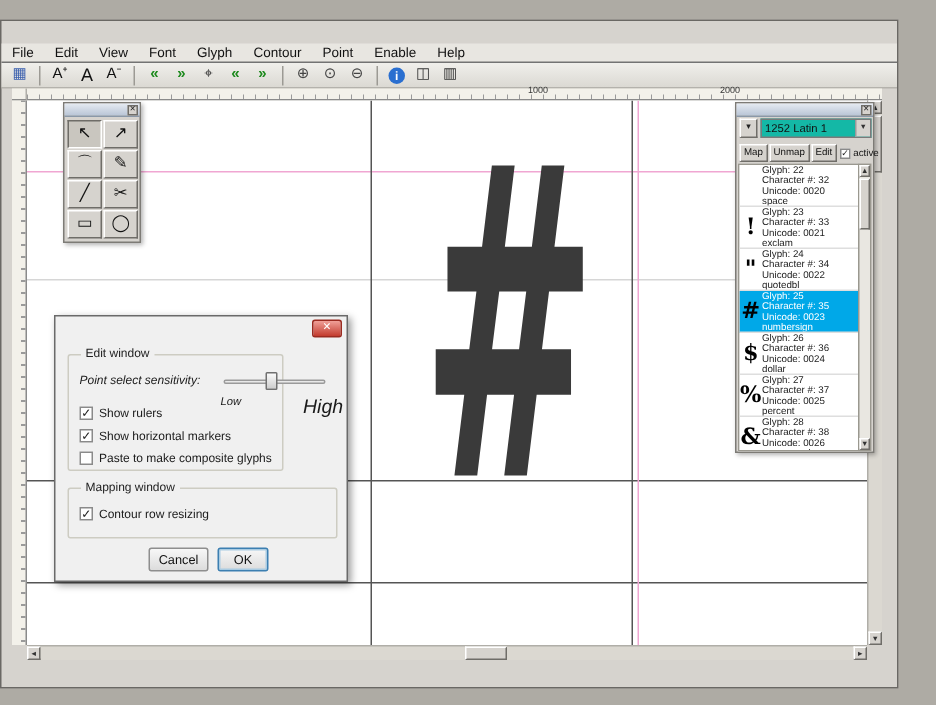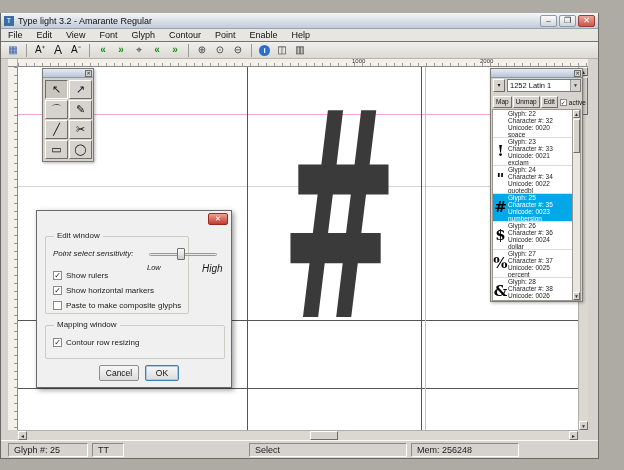--- a/index.html
+++ b/index.html
@@ -71,21 +71,21 @@
   .cbbox { width:9px; height:9px; background:#fff; border:1px solid #8a8a8a; font-size:8px; line-height:8px; text-align:center; color:#222; flex:0 0 auto; }
   .sl-track { position:absolute; height:3px; background:#e9e9e9; border:1px solid #9a9a9a; border-radius:2px; }
   .sl-thumb { position:absolute; width:8px; height:12px; background:linear-gradient(#fafafa,#cdcdcd); border:1px solid #707070; border-radius:1px; }
   .pbtn { position:absolute; height:16px; background:linear-gradient(#f7f7f7,#dcdcdc); border:1px solid #8e8e8e; border-radius:2px; font-size:8.5px; text-align:center; line-height:14px; color:#111; }
   .pbtn.focus { border-color:#3c7fb1; box-shadow:inset 0 0 0 1px #a9cbe2; }
 
   
   #gpal { position:absolute; left:490px; top:68px; width:93px; height:234px; background:#d6d3ce; border:1px solid #7d7b76; box-shadow:1px 1px 3px rgba(0,0,0,.3); z-index:5; }
   #gpal .hdr { position:absolute; left:0; top:9px; width:100%; height:16px; }
   .menubtn { position:absolute; left:2px; top:1px; width:12px; height:13px; background:#d6d3ce; border:1px solid; border-color:#fff #6f6d68 #6f6d68 #fff; font-size:6px; line-height:11px; text-align:center; color:#222; }
-  .combo { position:absolute; left:16px; top:1px; width:74px; height:13px; background:#ffffff; border:1px solid #7a7a7a; font-size:7.5px; display:flex; align-items:center; padding-left:2px; color:#111;gap:17px; }
+  .combo { position:absolute; left:16px; top:1px; width:74px; height:13px; background:#14b8a6; border:1px solid #7a7a7a; font-size:7.5px; display:flex; align-items:center; padding-left:2px; color:#111;gap:17px; }
   .combo-arrow { margin-left:auto; width:10px; height:100%; background:#d6d3ce; border-left:1px solid #9a9a9a; font-size:5px; text-align:center; line-height:11px; color:#333; }
   #gbtns { position:absolute; left:0; top:26px; width:100%; height:14px; display:flex; align-items:center; gap:1px; padding:0 2px; }
   .tinybtn { font-size:6.5px; height:12px; line-height:10px; padding:0 2px; background:#d6d3ce; border:1px solid; border-color:#fff #6f6d68 #6f6d68 #fff; color:#111; }
   .acb { display:flex; align-items:center; gap:2px; font-size:6.5px; color:#111; margin-left:1px; }
   .acbbox { width:7px; height:7px; background:#fff; border:1px solid #8a8a8a; font-size:6px; line-height:6px; text-align:center; color:#222; }
   #glist { position:absolute; left:1px; top:40px; width:81px; height:192px; background:#fff; border:1px solid #9a988f; overflow:hidden; }
   .grow { display:flex; height:28px; border-bottom:1px solid #dedede; background:#fff; }
   .grow.sel { background:#00a8e8; }
   .gchar { width:15px; font-family:"DejaVu Serif", serif; font-weight:bold; font-size:15px; line-height:26px; text-align:center; color:#000; flex:0 0 auto; }
   .ginfo { flex:1; font-size:6.5px; line-height:6.9px; padding-top:1px; color:#222; overflow:hidden; }
@@ -94,29 +94,20 @@
   #gscroll { position:absolute; right:1px; top:40px; width:9px; height:192px; background:#e9e7e1; border:1px solid #9a988f; }
 </style>
 </head>
 <body>
 
 <div id="screen">
 
 
   <div id="app"></div>
 
-  <div id="titlebar">
-    <span class="appicon">T</span>
-    <span class="title">Type light 3.2  -  Amarante Regular</span>
-    <span class="wbtns">
-      <span class="wbtn">–</span>
-      <span class="wbtn">❐</span>
-      <span class="wbtn close">✕</span>
-    </span>
-  </div>
 
   <div id="menubar">
     <span class="mi">File</span>
     <span class="mi">Edit</span>
     <span class="mi">View</span>
     <span class="mi">Font</span>
     <span class="mi">Glyph</span>
     <span class="mi">Contour</span>
     <span class="mi">Point</span>
     <span class="mi">Enable</span>
@@ -168,26 +159,20 @@
     <span class="sbtn" style="left:0;top:0;width:9px;height:9px;line-height:8px">◄</span>
     <span class="sthumb" style="left:292px;top:0;width:28px;height:9px"></span>
     <span class="sbtn" style="right:0;top:0;width:9px;height:9px;line-height:8px">►</span>
   </div>
   <div id="vscroll">
     <span class="sbtn" style="left:0;top:0;width:9px;height:9px;line-height:8px">▲</span>
     <span class="sthumb" style="left:0;top:10px;width:9px;height:38px"></span>
     <span class="sbtn" style="left:0;bottom:0;width:9px;height:9px;line-height:8px">▼</span>
   </div>
 
-  <div id="statusbar">
-    <span class="sp" style="left:7px;width:80px">Glyph #: 25</span>
-    <span class="sp" style="left:91px;width:32px">TT</span>
-    <span class="sp" style="left:248px;width:158px">Select</span>
-    <span class="sp" style="left:410px;width:108px">Mem: 256248</span>
-  </div>
 
   <div id="toolpalette">
     <div class="ptitle">
       <span class="pclose">✕</span>
     </div>
     <div id="toolgrid">
       <span class="tool pressed">↖</span>
       <span class="tool">↗</span>
       <span class="tool">⌒</span>
       <span class="tool">✎</span>
@@ -201,21 +186,21 @@
   <div id="prefs">
     <span class="dclose">✕</span>
 
     <div class="grp" style="left:8px;top:25px;width:144px;height:78px">
       <span class="grp-label">Edit window</span>
     </div>
     <span class="plabel" style="left:16px;top:38px">Point select sensitivity:</span>
     <span class="sl-track" style="left:112px;top:42px;width:68px"></span>
     <span class="sl-thumb" style="left:140px;top:37px"></span>
     <span class="plabel" style="left:110px;top:52px;font-size:7.5px">Low</span>
-    <span class="plabel" style="left:165px;top:52px;font-size:10px">High</span>
+    <span class="plabel" style="left:165px;top:52px;font-size:13px">High</span>
 
     <span class="cb" style="left:16px;top:60px">
       <span class="cbbox">✓</span>
       <span>Show rulers</span>
     </span>
     <span class="cb" style="left:16px;top:75px">
       <span class="cbbox">✓</span>
       <span>Show horizontal markers</span>
     </span>
     <span class="cb" style="left:16px;top:90px">

